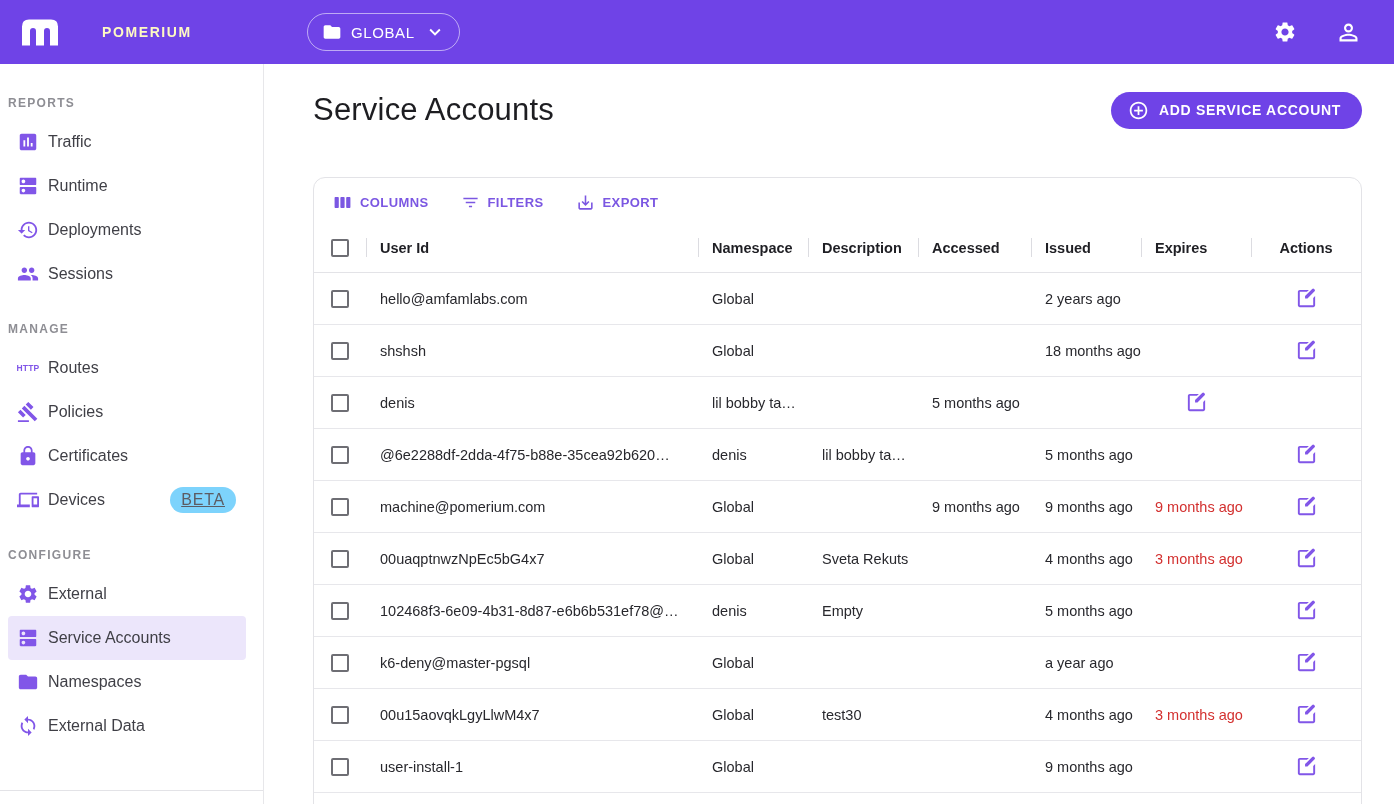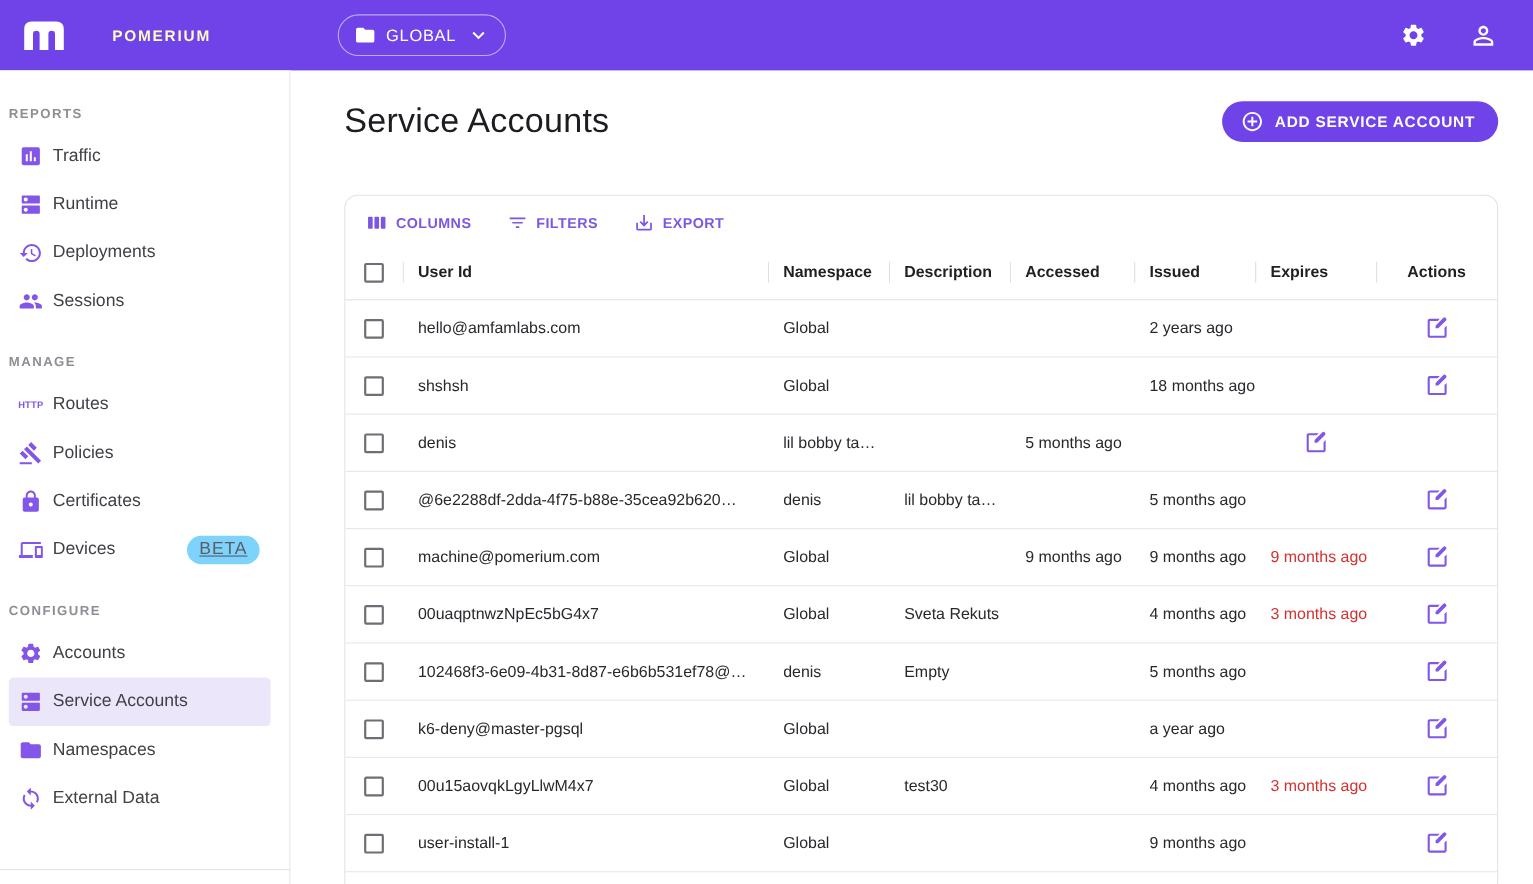--- a/index.html
+++ b/index.html
@@ -242,21 +242,21 @@
       <div class="section">
         <div class="section-title">CONFIGURE</div>
         <div class="nav-item">
           <span class="nav-icon">
             <span>
               <svg width="22" height="22" viewBox="0 0 24 24" fill="#8156E8">
                 <path d="M19.14 12.94c.04-.3.06-.61.06-.94 0-.32-.02-.64-.07-.94l2.03-1.58c.18-.14.23-.41.12-.61l-1.92-3.32c-.12-.22-.37-.29-.59-.22l-2.39.96c-.5-.38-1.03-.7-1.62-.94l-.36-2.54c-.04-.24-.24-.41-.48-.41h-3.84c-.24 0-.43.17-.47.41l-.36 2.54c-.59.24-1.13.57-1.62.94l-2.39-.96c-.22-.08-.47 0-.59.22L2.74 8.87c-.12.21-.08.47.12.61l2.03 1.58c-.05.3-.09.63-.09.94s.02.64.07.94l-2.03 1.58c-.18.14-.23.41-.12.61l1.92 3.32c.12.22.37.29.59.22l2.39-.96c.5.38 1.03.7 1.62.94l.36 2.54c.05.24.24.41.48.41h3.84c.24 0 .44-.17.47-.41l.36-2.54c.59-.24 1.13-.56 1.62-.94l2.39.96c.22.08.47 0 .59-.22l1.92-3.32c.12-.22.07-.47-.12-.61l-2.01-1.58zM12 15.6c-1.98 0-3.6-1.62-3.6-3.6s1.62-3.6 3.6-3.6 3.6 1.62 3.6 3.6-1.62 3.6-3.6 3.6z"></path>
               </svg>
             </span>
           </span>
-          <span class="nav-label">Accounts</span>
+          <span class="nav-label">External</span>
         </div>
         <div class="nav-item selected">
           <span class="nav-icon">
             <span>
               <svg width="22" height="22" viewBox="0 0 24 24" fill="#8156E8">
                 <path d="M20 13H4c-.55 0-1 .45-1 1v6c0 .55.45 1 1 1h16c.55 0 1-.45 1-1v-6c0-.55-.45-1-1-1zM7 19c-1.1 0-2-.9-2-2s.9-2 2-2 2 .9 2 2-.9 2-2 2zM20 3H4c-.55 0-1 .45-1 1v6c0 .55.45 1 1 1h16c.55 0 1-.45 1-1V4c0-.55-.45-1-1-1zM7 9c-1.1 0-2-.9-2-2s.9-2 2-2 2 .9 2 2-.9 2-2 2z"></path>
               </svg>
             </span>
           </span>
           <span class="nav-label">Service Accounts</span>

